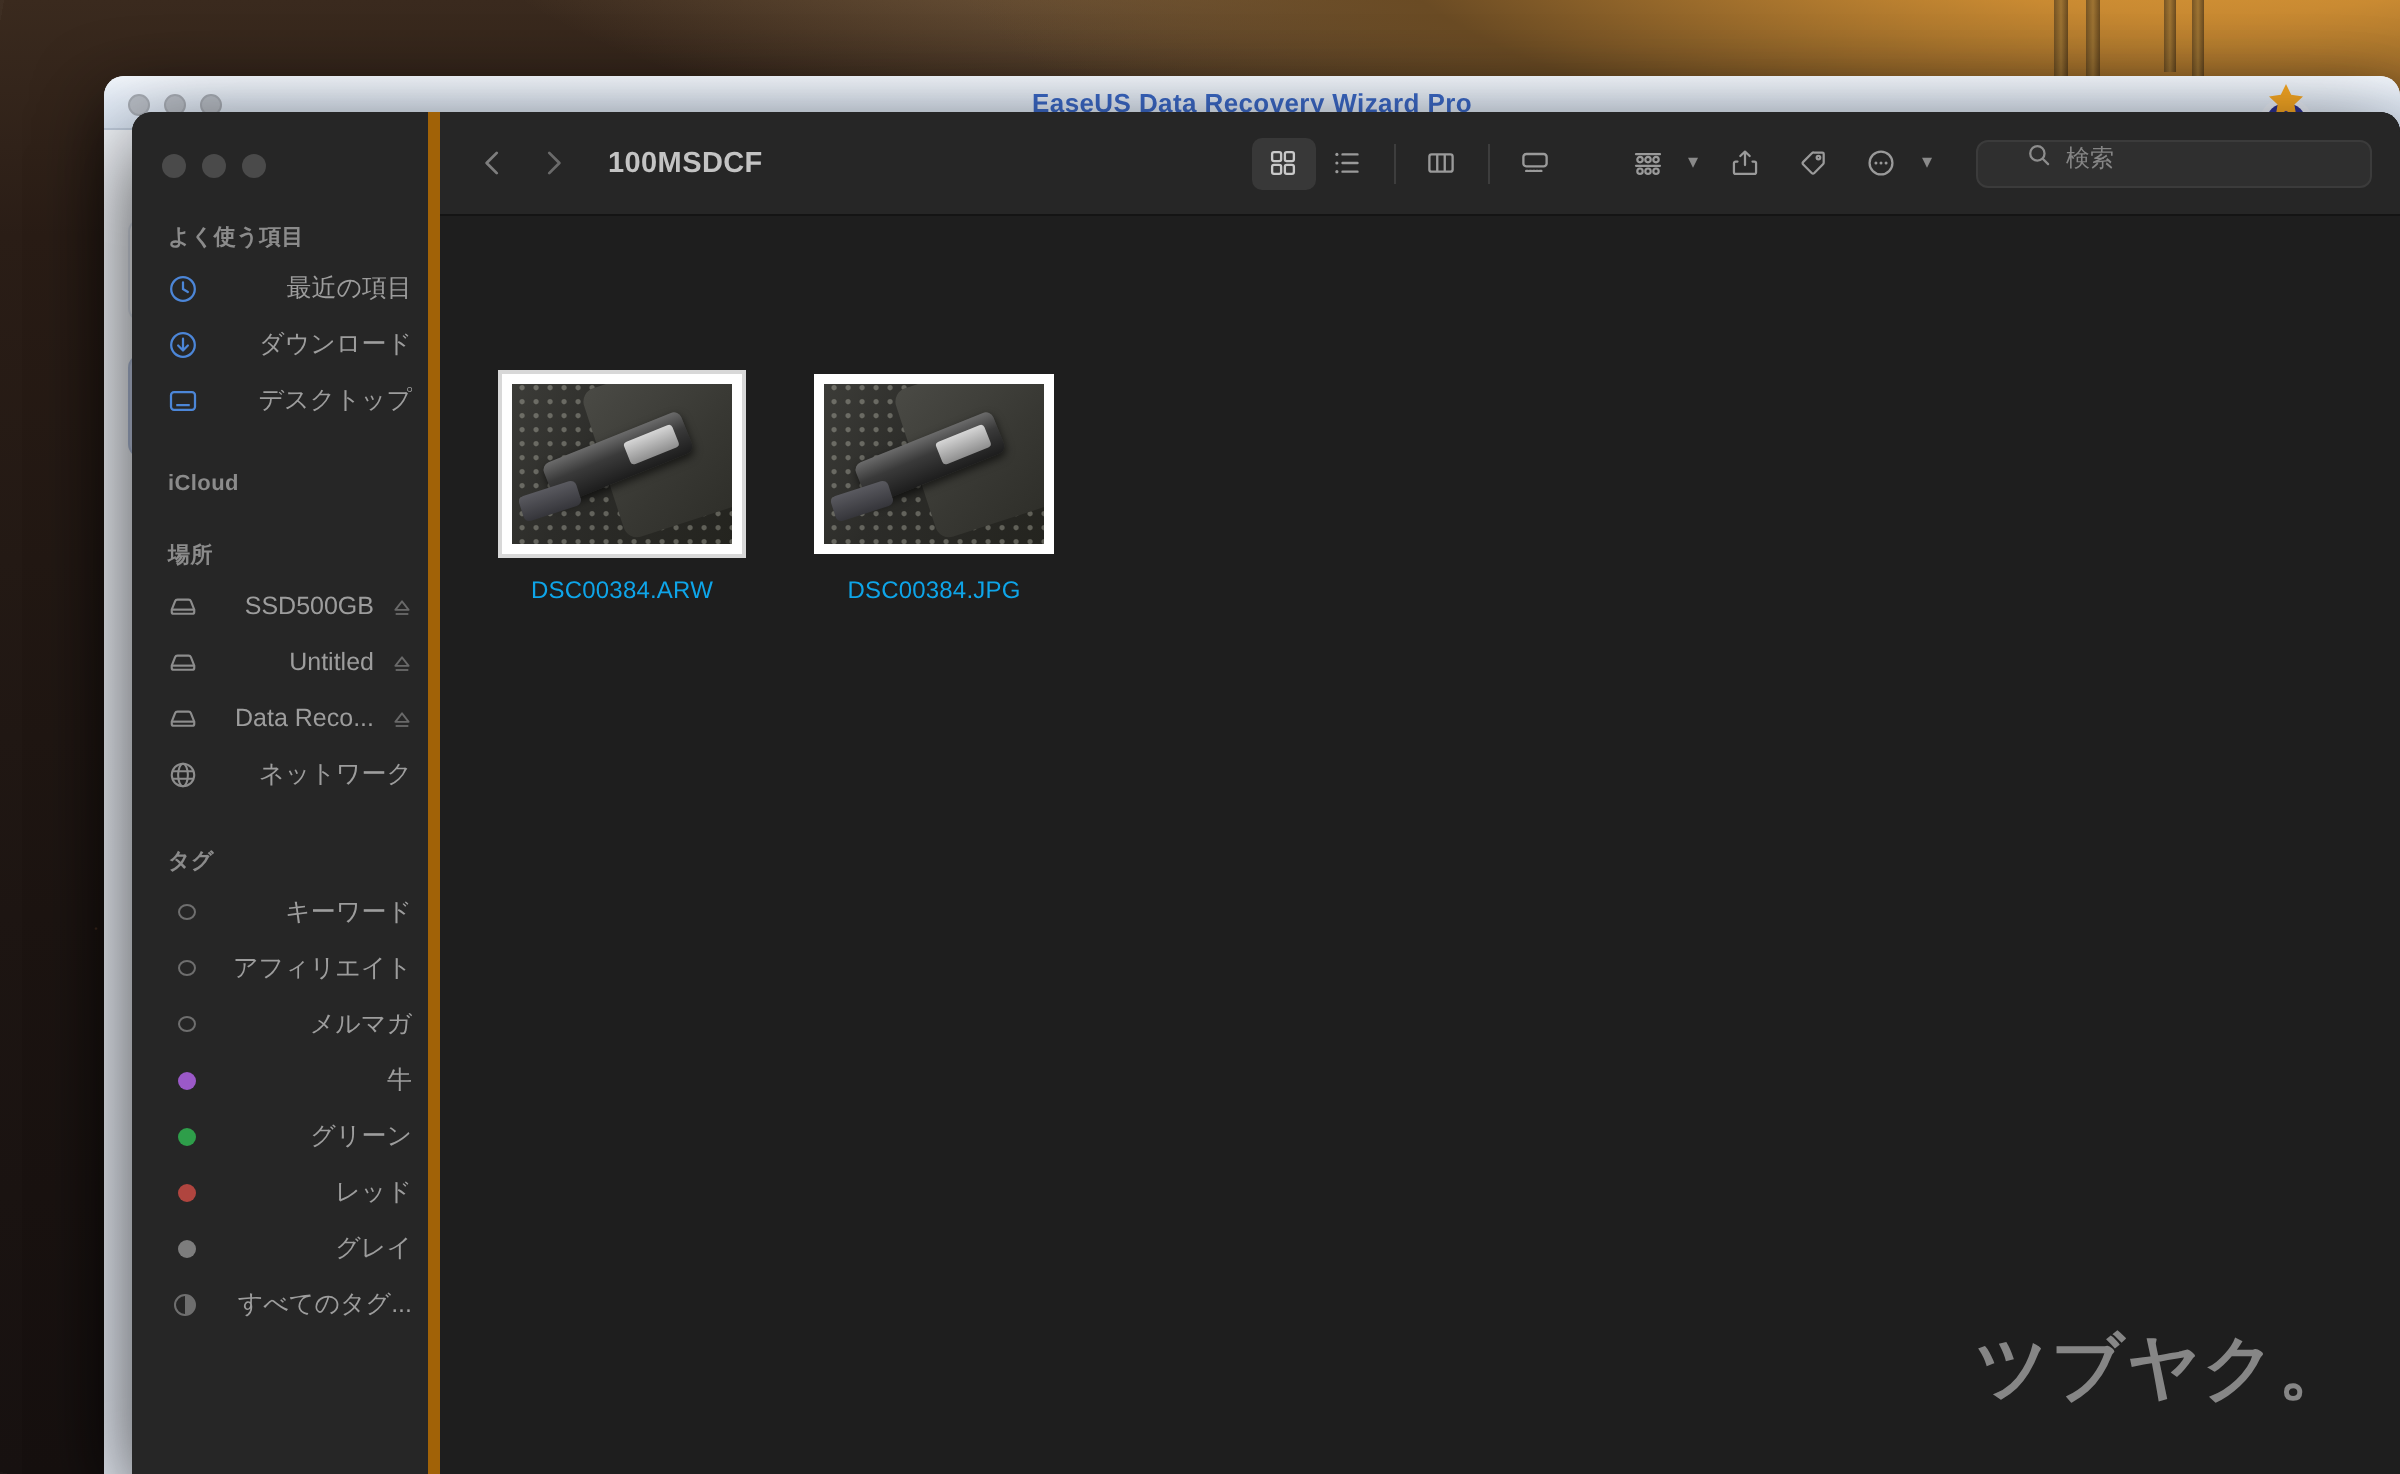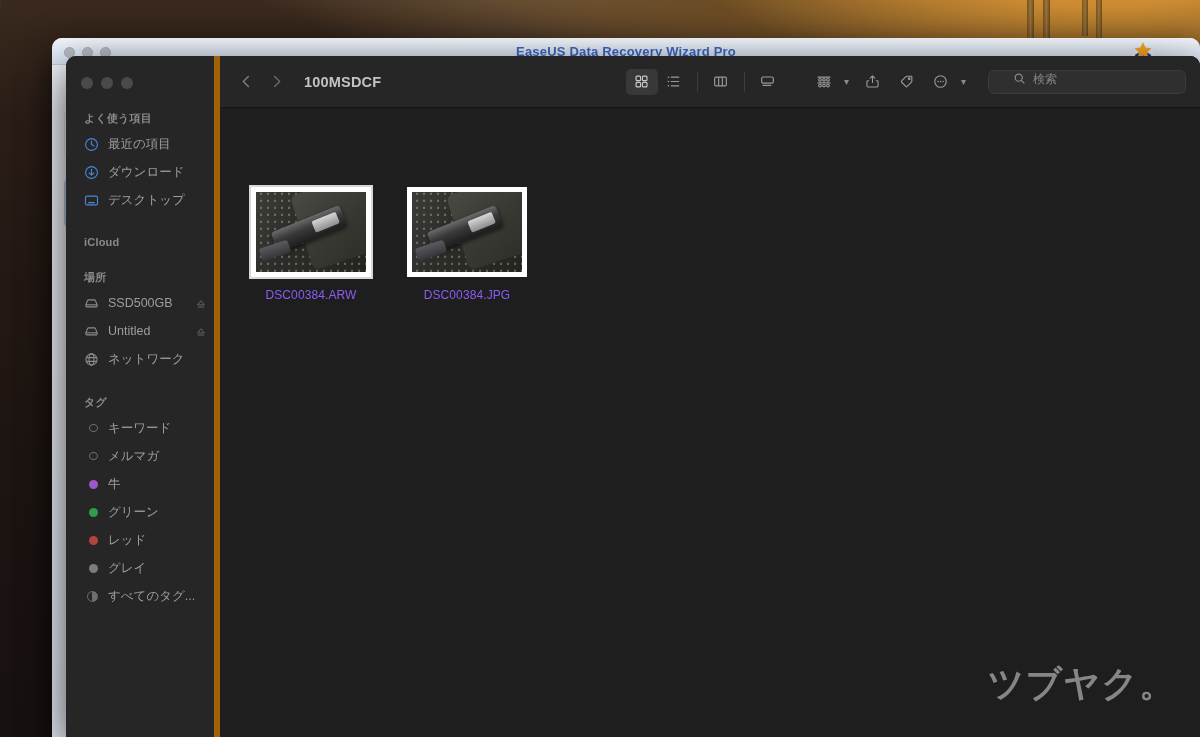--- a/index.html
+++ b/index.html
@@ -107,21 +107,21 @@
 
   .sb-section {
     font-size:11px; color:#8b8b8b; font-weight:bold;
     padding:0 0 0 18px; margin-top:22px; margin-bottom:4px;
     letter-spacing:.2px;
   }
   .sb-section.tight { }
   .sb-item {
     display:flex; align-items:center; height:28px;
     padding-left:18px; padding-right:8px; gap:9px;
-    color:#9d9d9d; font-size:12.5px; white-space:nowrap;
+    color:#9d9d9d; font-size:12.5px; white-space:nowrap;text-align:right;
   }
   .sb-item .lbl { flex:1; overflow:hidden; text-overflow:ellipsis; }
   .sb-ico {
     width:15px; height:15px; flex:0 0 15px;
     display:flex; align-items:center; justify-content:center;
   }
   .sb-ico svg { display:block; }
   .eject { width:10px; height:10px; flex:0 0 10px; opacity:.65; }
   .dot { width:9px; height:9px; border-radius:50%; flex:0 0 9px; margin-left:3px; }
   .dot.hollow { background:transparent; border:1px solid #6e6e6e; width:8px; height:8px; }
@@ -212,21 +212,21 @@
     background:linear-gradient(180deg,#d6d6d6,#8e8e8e);
     border-radius:2px;
   }
   .cap {
     position:absolute; left:4px; top:52px; width:30px; height:13px;
     transform:rotate(-18deg);
     background:linear-gradient(180deg,#5a5a60,#35353a);
     border-radius:3px;
   }
   .fname {
-    margin-top:11px; font-size:12px; color:#8b5cf6; letter-spacing:.1px;
+    margin-top:11px; font-size:12px; color:#0ea5e9; letter-spacing:.1px;
     white-space:nowrap;
   }
 
   
   #watermark {
     position:absolute; right:24px; bottom:28px;
     font-size:36px; font-weight:bold; color:#8f8f8f;
     letter-spacing:1px; opacity:.92;
     font-family:Liberation Mono, monospace;
   }
@@ -337,39 +337,60 @@
         </span>
         <span class="lbl">Untitled</span>
         <span class="eject">
           <svg viewBox="0 0 12 12" width="10" height="10" fill="none" stroke="#8d8d8d" stroke-width="1.1" stroke-linejoin="round">
             <path d="M6 2 10 7.1H2Z"></path>
               <path d="M2.2 9.6h7.6"></path>
           </svg>
         </span>
       </div>
 
+      <div class="sb-item">
+        <span class="sb-ico">
+          <svg viewBox="0 0 16 16" width="15" height="15" fill="none" stroke="#8d8d8d" stroke-width="1.15">
+            <path d="M2 9.4 3.8 4.9a1.3 1.3 0 0 1 1.2-.8h6a1.3 1.3 0 0 1 1.2.8L14 9.4v1.2a1 1 0 0 1-1 1H3a1 1 0 0 1-1-1Z"></path>
+            <path d="M2 9.4h12"></path>
+          </svg>
+        </span>
+        <span class="lbl">Data Reco...</span>
+        <span class="eject">
+          <svg viewBox="0 0 12 12" width="10" height="10" fill="none" stroke="#8d8d8d" stroke-width="1.1" stroke-linejoin="round">
+            <path d="M6 2 10 7.1H2Z"></path>
+              <path d="M2.2 9.6h7.6"></path>
+          </svg>
+        </span>
+      </div>
 
       <div class="sb-item">
         <span class="sb-ico">
           <svg viewBox="0 0 16 16" width="15" height="15" fill="none" stroke="#8d8d8d" stroke-width="1.1">
             <circle cx="8" cy="8" r="6"></circle>
               <ellipse cx="8" cy="8" rx="2.6" ry="6"></ellipse>
               <path d="M2.3 6h11.4M2.3 10h11.4"></path>
           </svg>
         </span>
         <span class="lbl">ネットワーク</span>
       </div>
 
       <div class="sb-section tight">タグ</div>
 
       <div class="sb-item">
         <span class="sb-ico">
             <span class="dot hollow"></span>
           </span>
         <span class="lbl">キーワード</span>
+      </div>
+      <div class="sb-item">
+        <span class="sb-ico">
+            <span class="dot hollow"></span>
+          </span>
+        <span class="lbl">アフィリエイト</span>
       </div>
       <div class="sb-item">
         <span class="sb-ico">
             <span class="dot hollow"></span>
           </span>
         <span class="lbl">メルマガ</span>
       </div>
       <div class="sb-item">
         <span class="sb-ico">
             <span class="dot" style="background:#9b59c8"></span>

